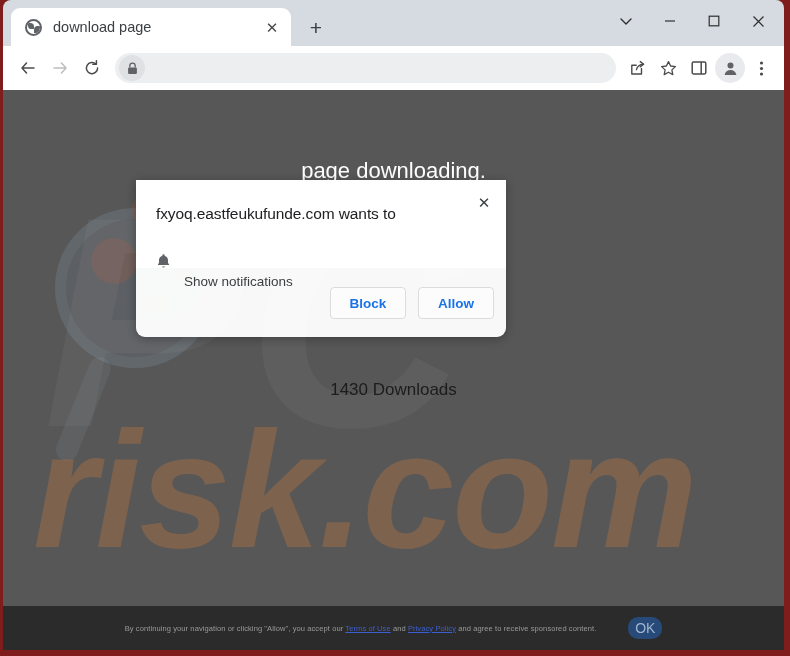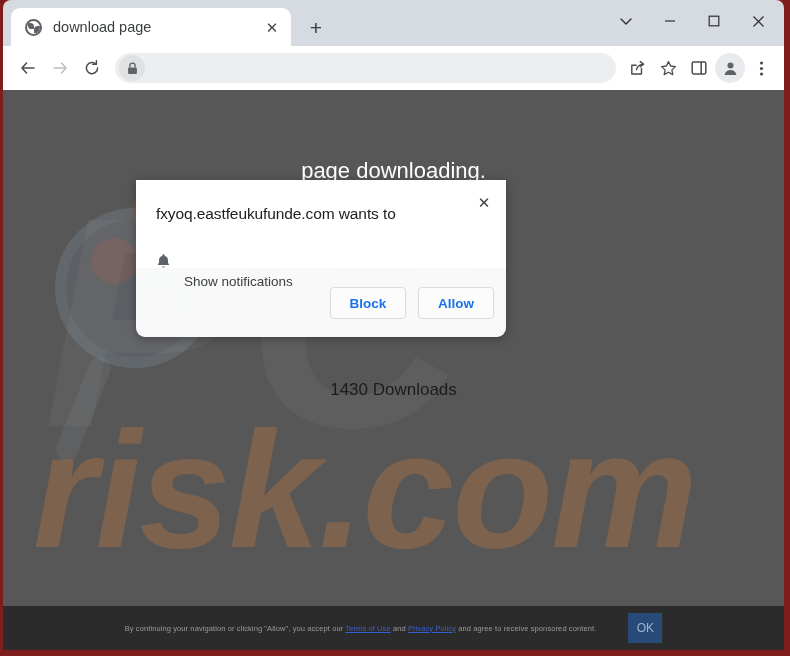--- a/index.html
+++ b/index.html
@@ -174,24 +174,24 @@
     position: absolute; left: 0; right: 0; bottom: 0;
     height: 44px; background: #2b2b2b;
     display: flex; align-items: center; justify-content: center;
     gap: 32px; padding: 0 16px;
   }
   #consent .ctext {
     font-size: 7.5px; color: #9a9a9a; letter-spacing: 0.1px;
   }
   #consent .ctext a { color: #3c5fd0; text-decoration: underline; }
   #okbtn {
-    width: 34px; height: 30px; flex: none;
+    width: 34px; height: 22px; flex: none;
     background: #274a78; color: #9fb4cf;
-    font-size: 12px; display: flex; align-items: center; justify-content: center;
-    border-radius: 0;
+    font-size: 14px; display: flex; align-items: center; justify-content: center;
+    border-radius: 10px;
   }
 
   
   #perm {
     position: absolute;
     left: 133px; top: 90px; width: 370px; height: 157px;
     background: rgba(255,255,255,0.96);
     border-radius: 0 0 9px 9px;
     box-shadow: 0 2px 10px rgba(0,0,0,0.30);
     overflow: hidden;

